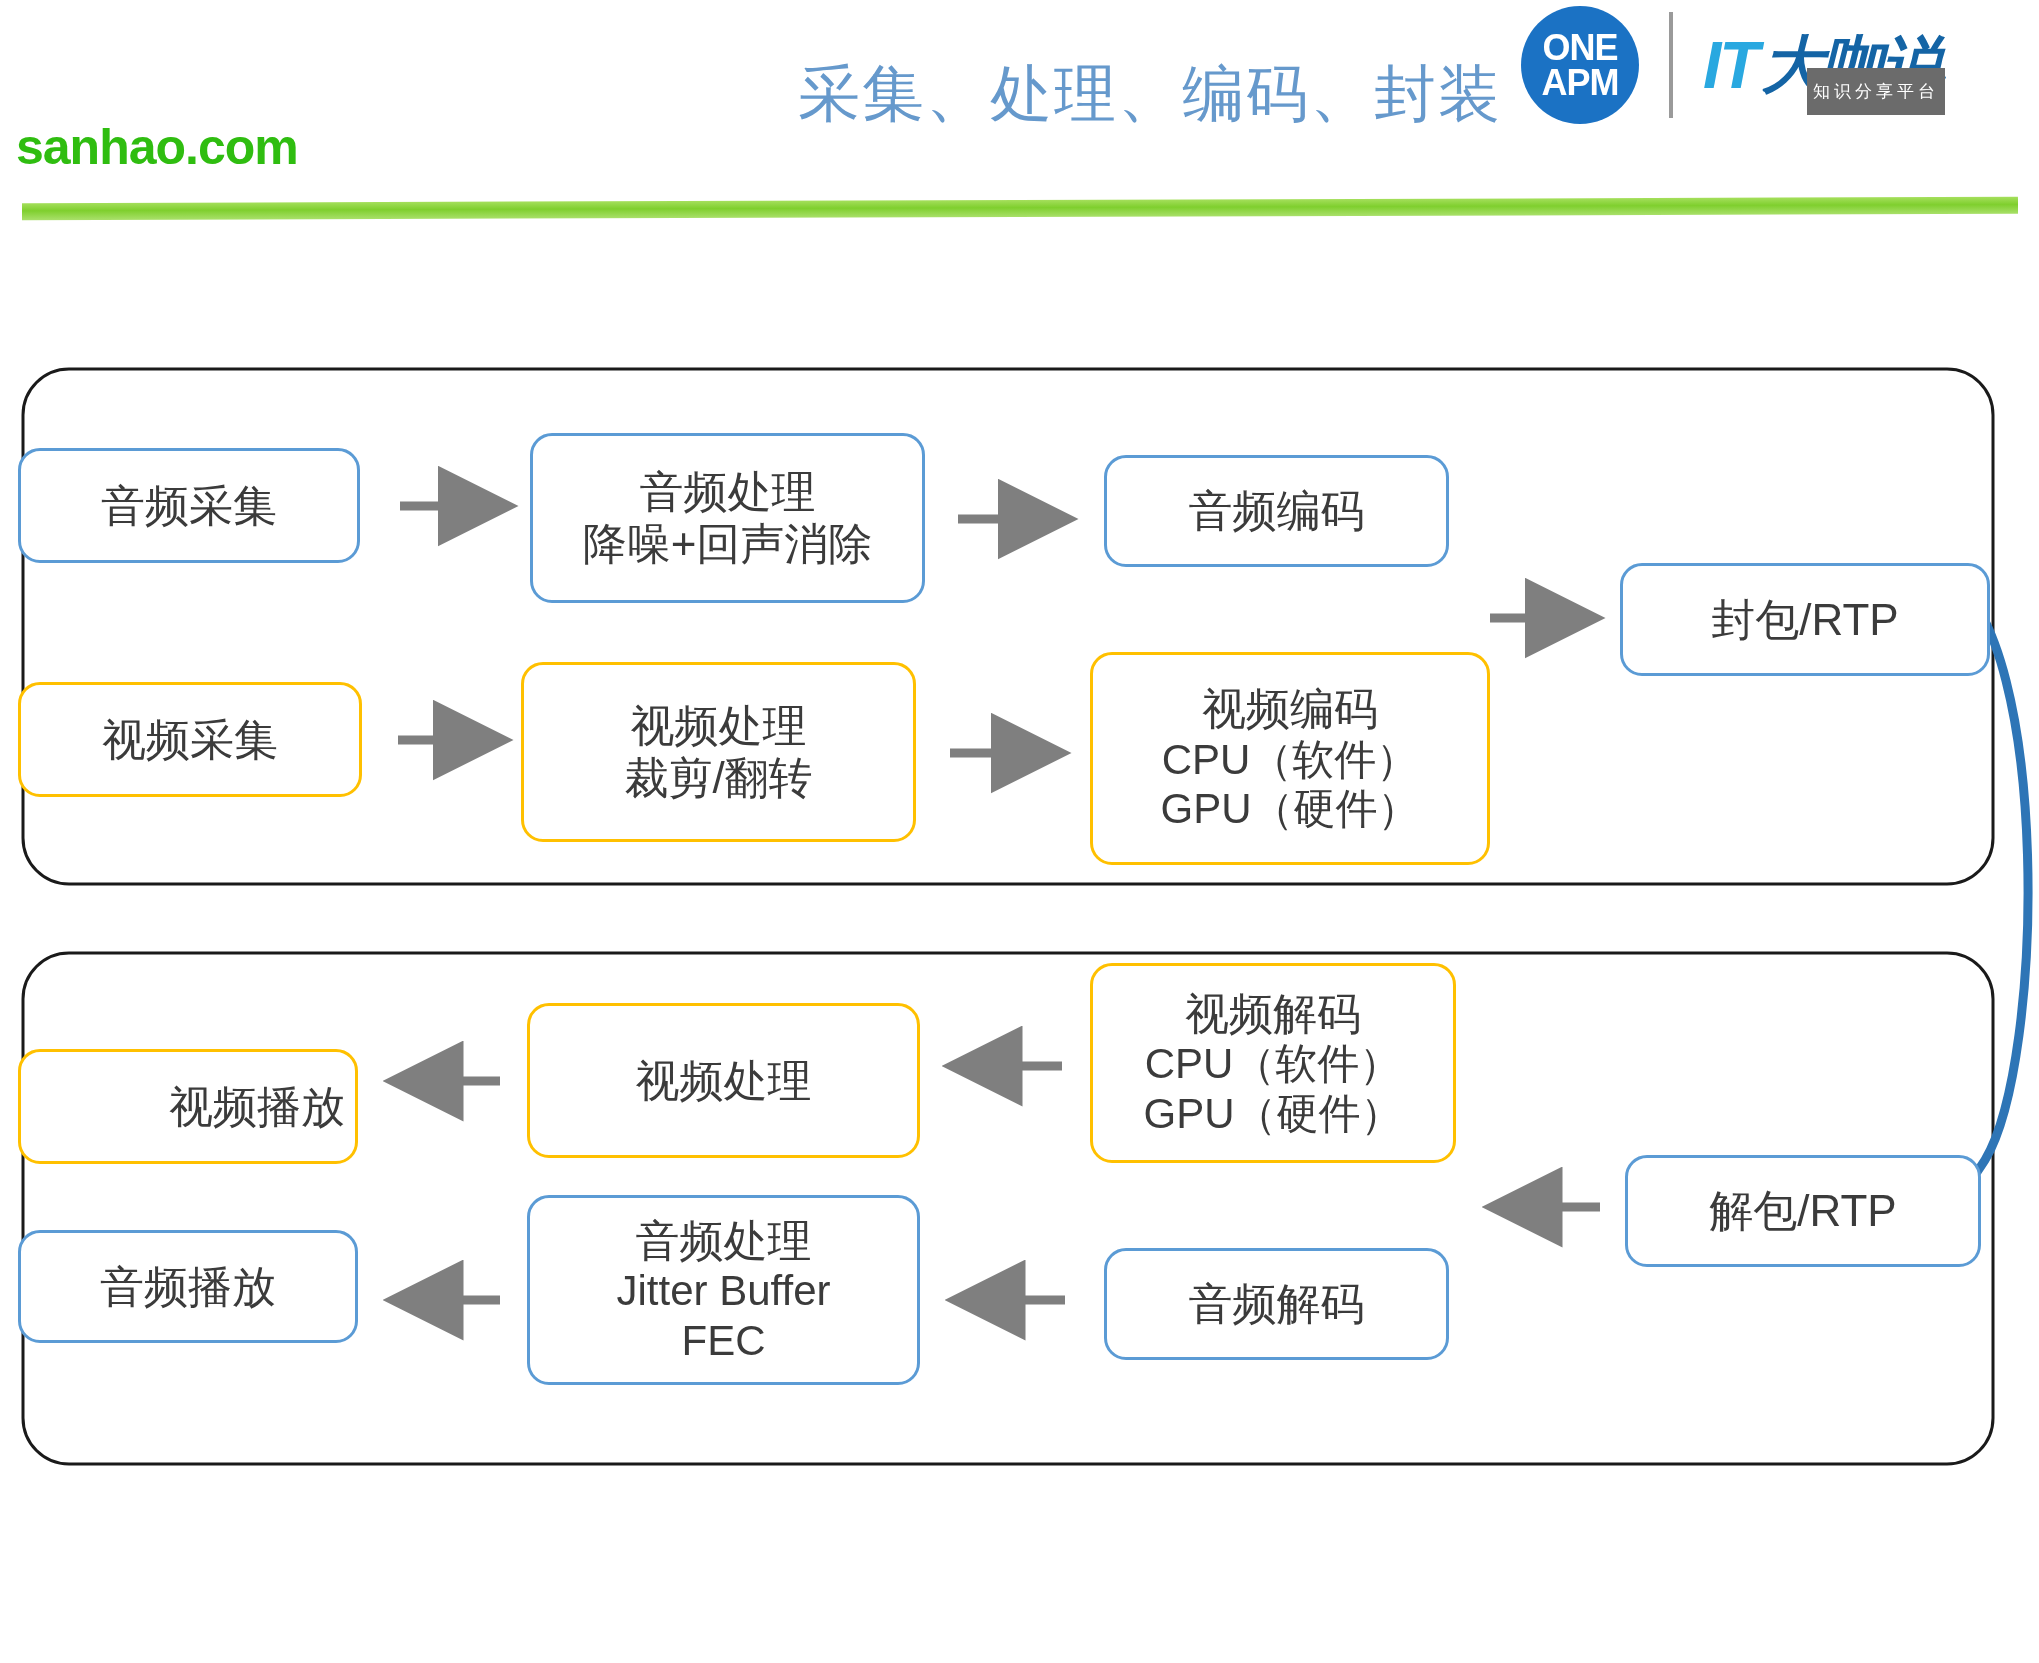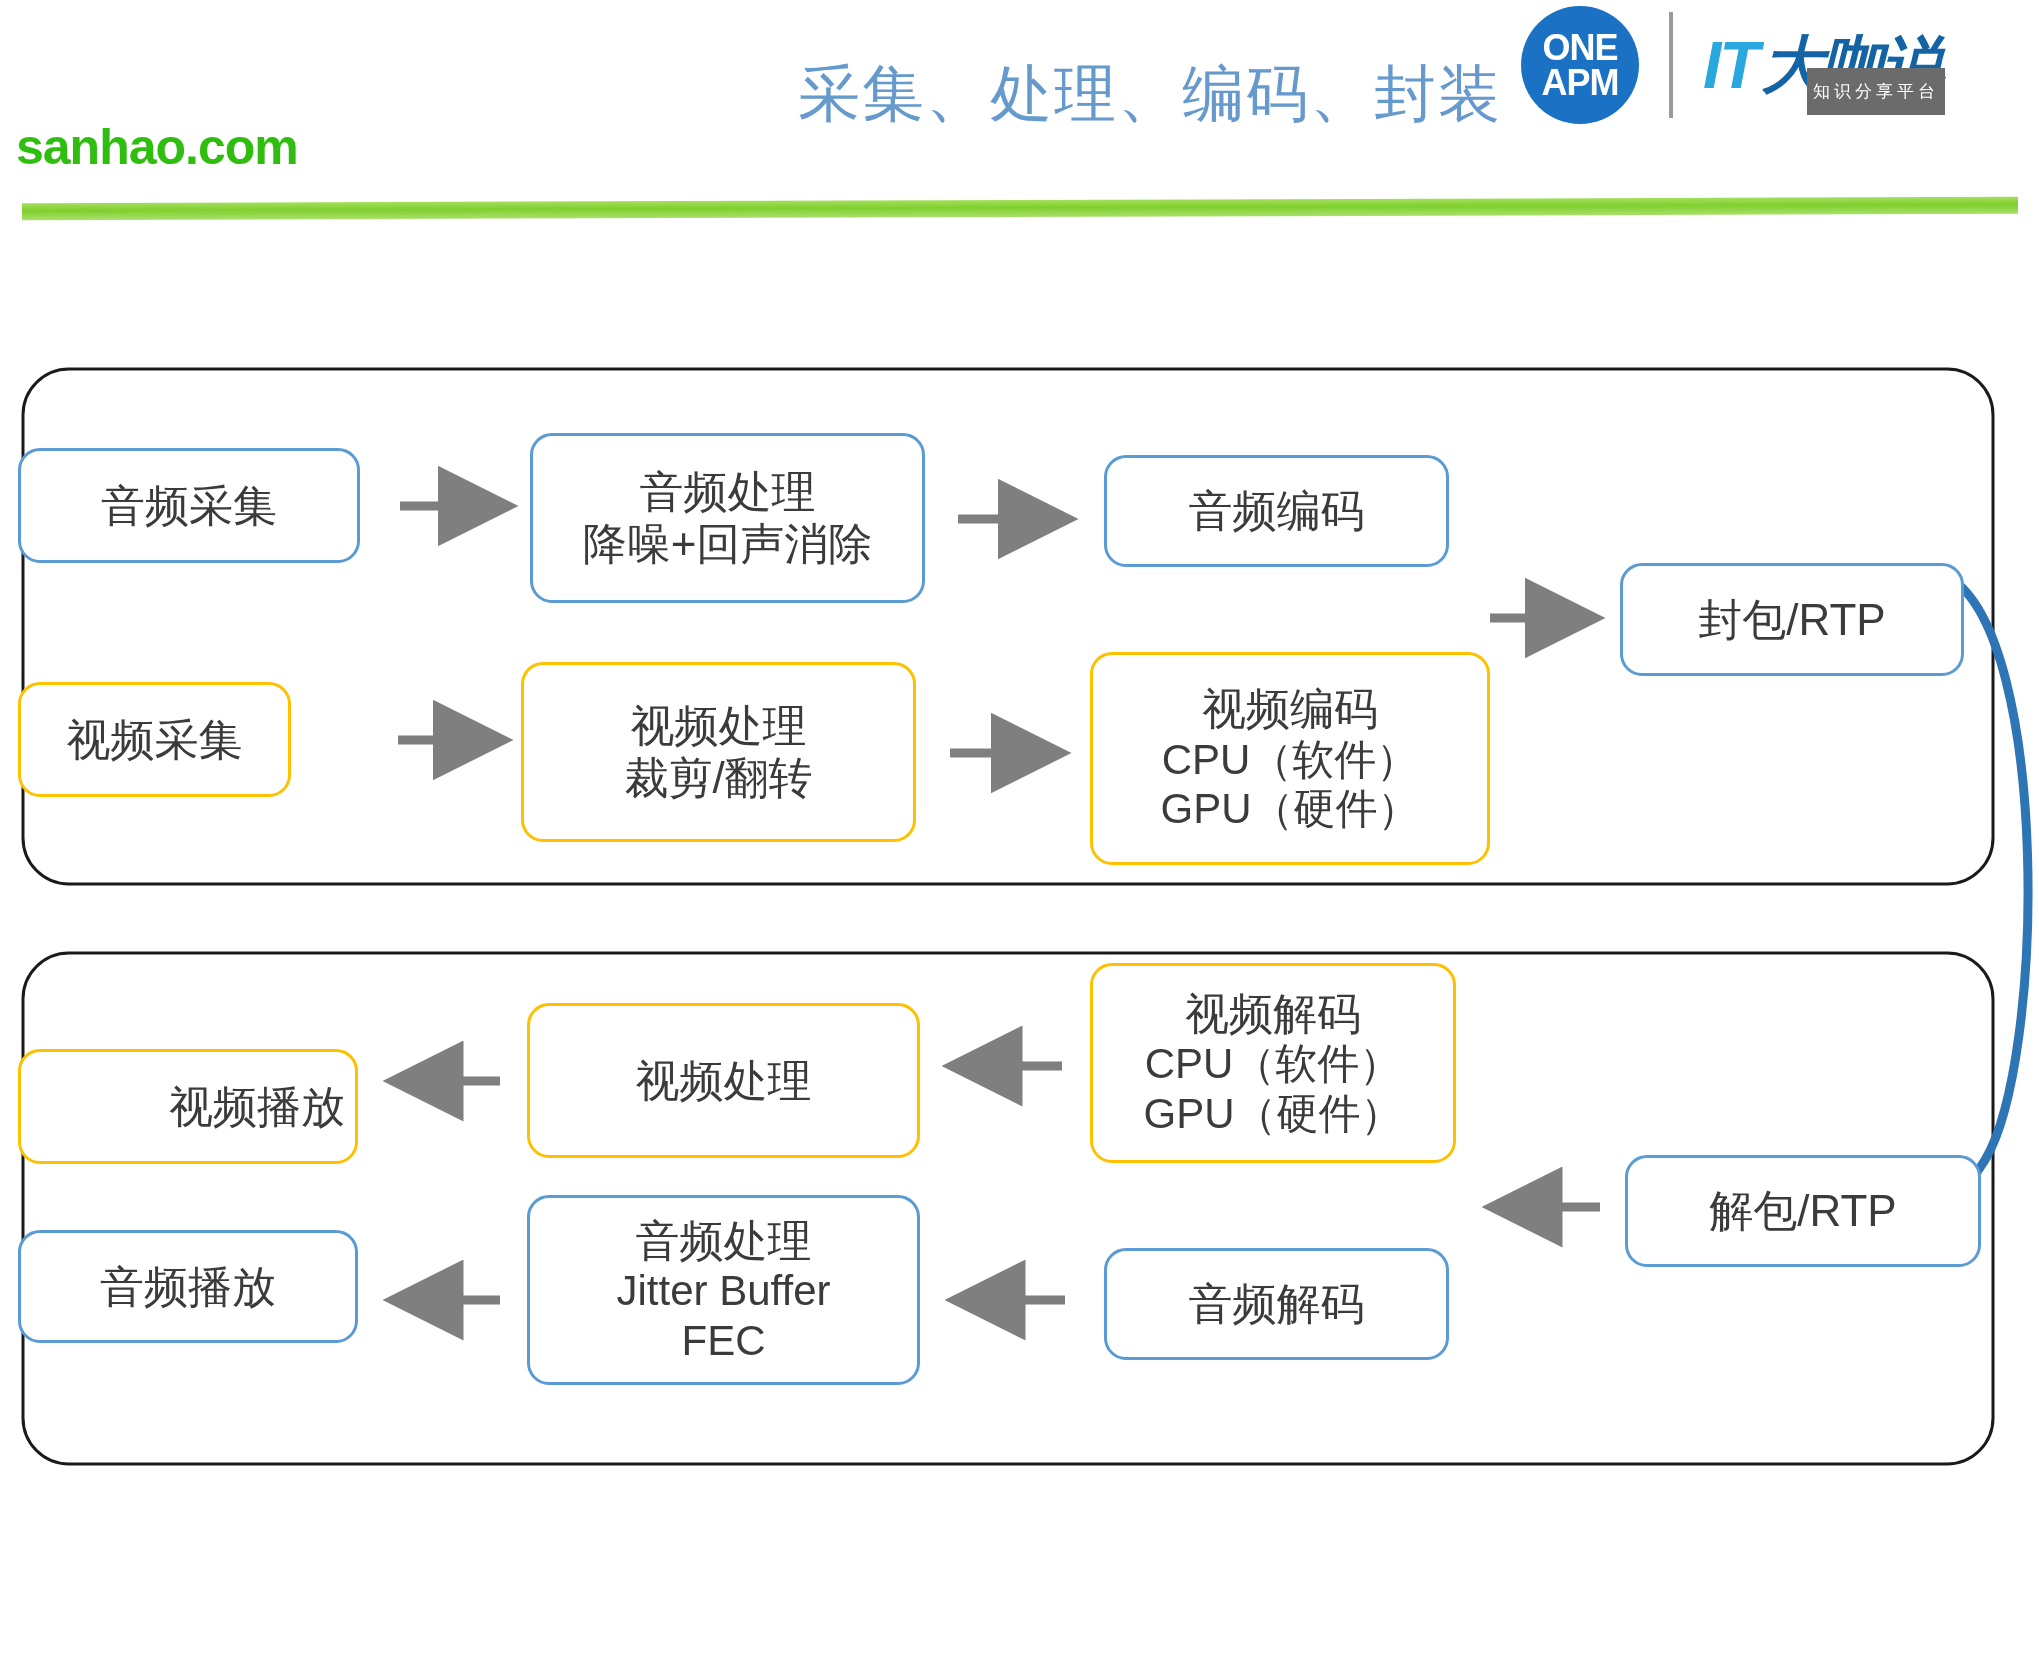--- a/index.html
+++ b/index.html
@@ -191,23 +191,23 @@
     padding: 4px 10px;
   }
   .node.yellow { border-color: #ffc000; }
   .node .multi { display: block; }
   .node .ln { display: block; white-space: nowrap; }
 
   
   #n-audio-capture   { left: 18px;   top: 448px;  width: 342px;  height: 115px; }
   #n-audio-process   { left: 530px;  top: 433px;  width: 395px;  height: 170px; }
   #n-audio-encode    { left: 1104px; top: 455px;  width: 345px;  height: 112px; }
-  #n-pack-rtp        { left: 1620px; top: 563px;  width: 344px;  height: 113px; }
-  
-  #n-video-capture   { left: 18px;   top: 682px;  width: 273px;  height: 115px; }
+  #n-pack-rtp        { left: 1620px; top: 563px;  width: 370px;  height: 113px; }
+  
+  #n-video-capture   { left: 18px;   top: 682px;  width: 344px;  height: 115px; }
   #n-video-process   { left: 521px;  top: 662px;  width: 395px;  height: 180px; }
   #n-video-encode    { left: 1090px; top: 652px;  width: 400px;  height: 213px; }
 
   
   #n-video-play      { left: 18px;   top: 1049px; width: 340px;  height: 115px; justify-content: flex-end; }
   #n-video-process2  { left: 527px;  top: 1003px; width: 393px;  height: 155px; }
   #n-video-decode    { left: 1090px; top: 963px;  width: 366px;  height: 200px; }
   #n-unpack-rtp      { left: 1625px; top: 1155px; width: 356px;  height: 112px; }
   
   #n-audio-play      { left: 18px;   top: 1230px; width: 340px;  height: 113px; }

